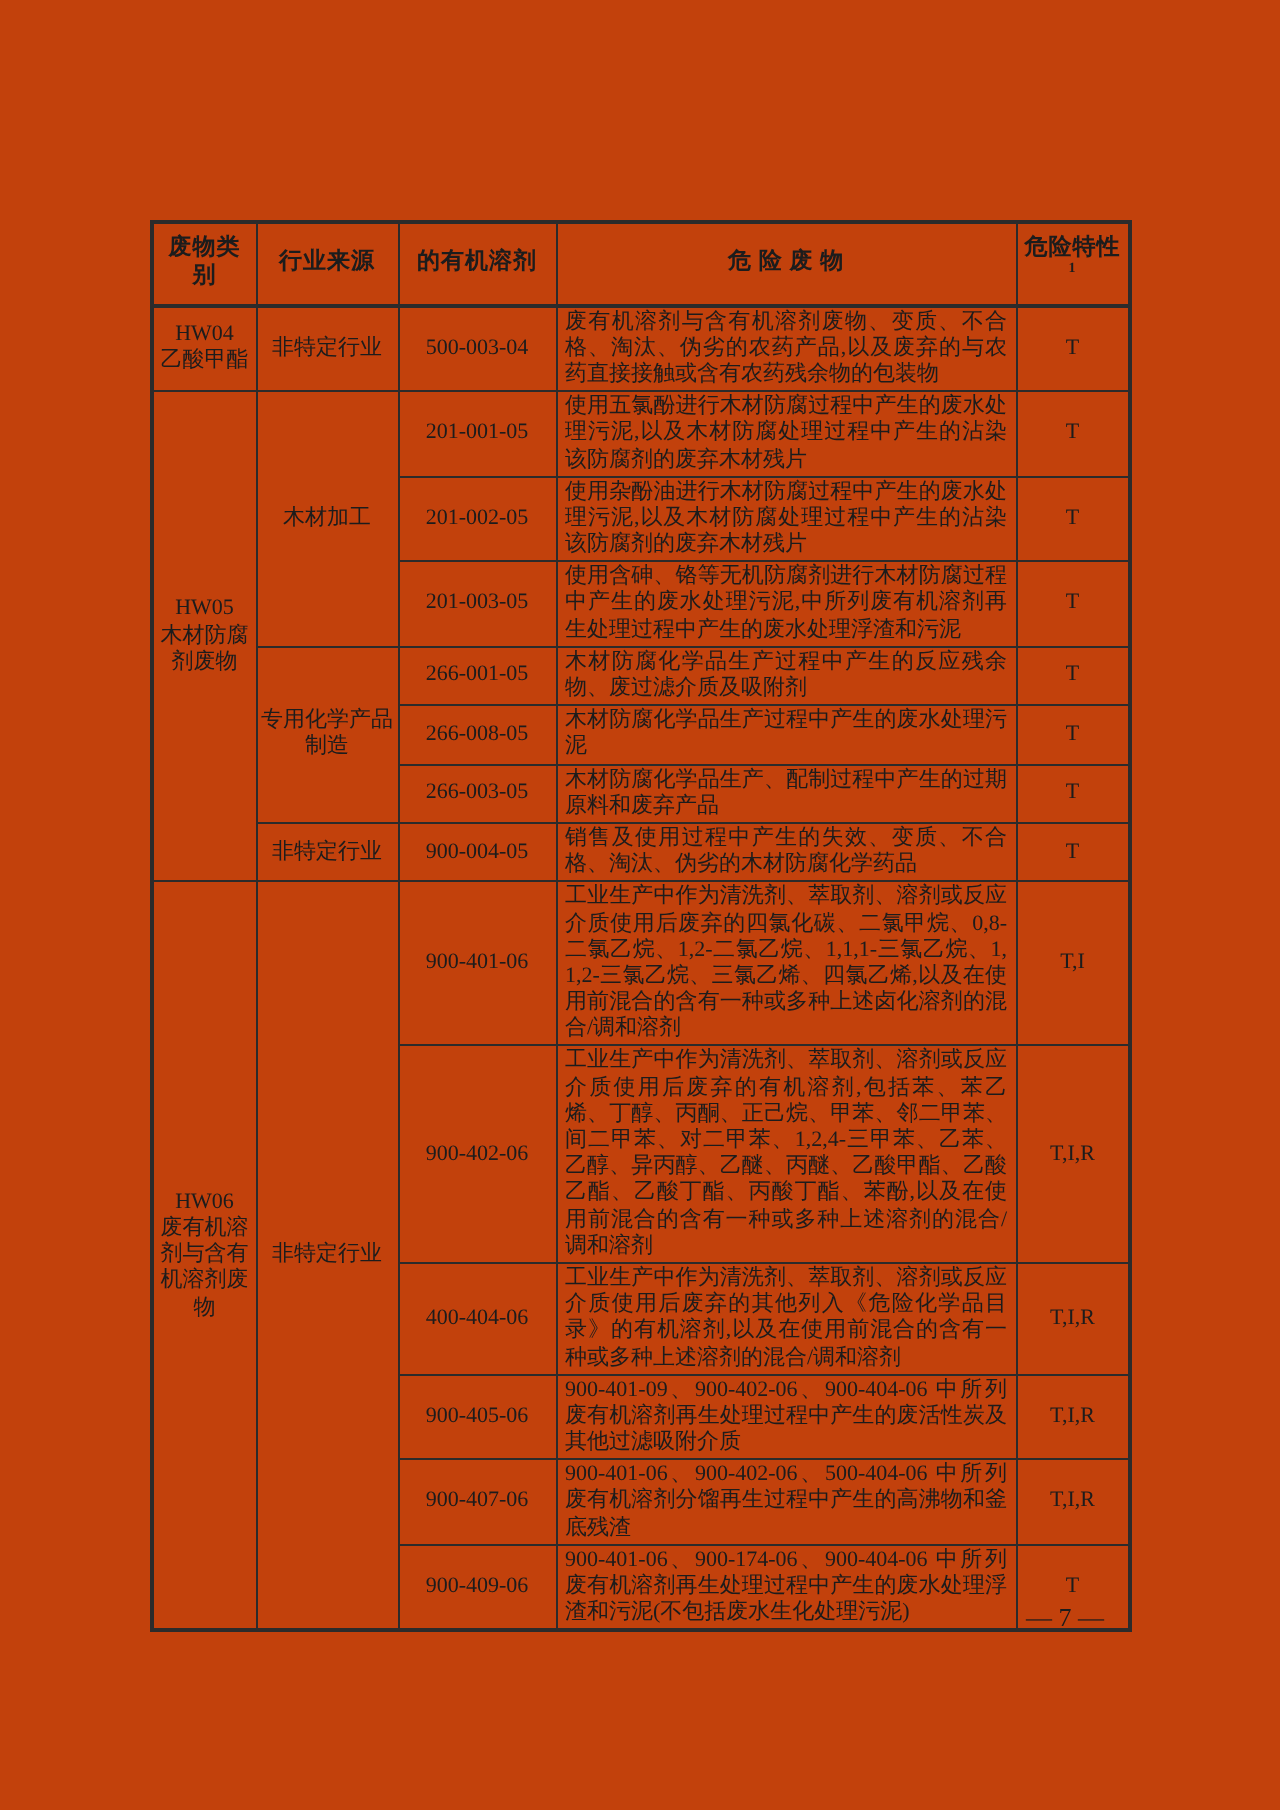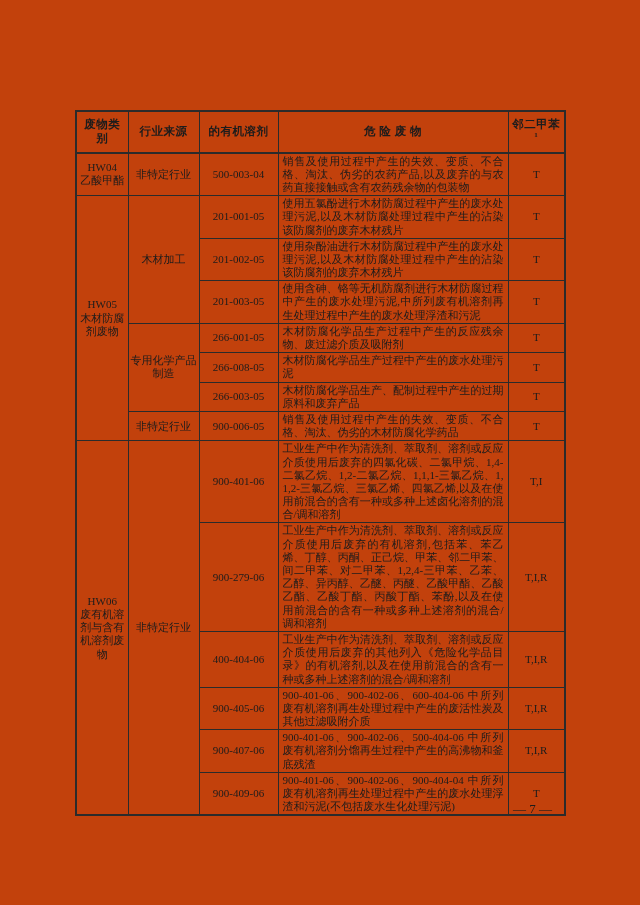--- a/index.html
+++ b/index.html
@@ -73,33 +73,33 @@
         <col style="width:79px">
         <col style="width:230px">
         <col style="width:57px">
     </colgroup>
     <thead>
       <tr>
         <th>废物类别</th>
         <th>行业来源</th>
         <th>的有机溶剂</th>
         <th>危 险 废 物</th>
-        <th><span>邻二甲苯</span><sup class="note">1</sup></th>
+        <th><span>危险特性</span><sup class="note">1</sup></th>
       </tr>
     </thead>
     <tbody>
 
       <tr>
         <td class="cat">
           <div>HW04</div>
           <div>乙酸甲酯</div>
         </td>
         <td class="ind">非特定行业</td>
         <td class="code">500-003-04</td>
-        <td class="desc">销售及使用过程中产生的失效、变质、不合格、淘汰、伪劣的农药产品,以及废弃的与农药直接接触或含有农药残余物的包装物</td>
+        <td class="desc">废有机溶剂与含有机溶剂废物、变质、不合格、淘汰、伪劣的农药产品,以及废弃的与农药直接接触或含有农药残余物的包装物</td>
         <td class="haz">T</td>
       </tr>
 
       <tr>
         <td class="cat" rowspan="7">
           <div>HW05</div>
           <div>木材防腐剂废物</div>
         </td>
         <td class="ind" rowspan="3">木材加工</td>
         <td class="code">201-001-05</td>
@@ -129,57 +129,57 @@
         <td class="haz">T</td>
       </tr>
       <tr>
         <td class="code">266-003-05</td>
         <td class="desc">木材防腐化学品生产、配制过程中产生的过期原料和废弃产品</td>
         <td class="haz">T</td>
       </tr>
 
       <tr>
         <td class="ind">非特定行业</td>
-        <td class="code">900-006-05</td>
+        <td class="code">900-004-05</td>
         <td class="desc">销售及使用过程中产生的失效、变质、不合格、淘汰、伪劣的木材防腐化学药品</td>
         <td class="haz">T</td>
       </tr>
 
       <tr>
         <td class="cat" rowspan="6">
           <div>HW06</div>
           <div>废有机溶剂与含有机溶剂废物</div>
         </td>
         <td class="ind" rowspan="6">非特定行业</td>
         <td class="code">900-401-06</td>
-        <td class="desc">工业生产中作为清洗剂、萃取剂、溶剂或反应介质使用后废弃的四氯化碳、二氯甲烷、1,4-二氯乙烷、1,2-二氯乙烷、1,1,1-三氯乙烷、1,1,2-三氯乙烷、三氯乙烯、四氯乙烯,以及在使用前混合的含有一种或多种上述卤化溶剂的混合/调和溶剂</td>
+        <td class="desc">工业生产中作为清洗剂、萃取剂、溶剂或反应介质使用后废弃的四氯化碳、二氯甲烷、0,8-二氯乙烷、1,2-二氯乙烷、1,1,1-三氯乙烷、1,1,2-三氯乙烷、三氯乙烯、四氯乙烯,以及在使用前混合的含有一种或多种上述卤化溶剂的混合/调和溶剂</td>
         <td class="haz">T,I</td>
       </tr>
       <tr>
-        <td class="code">900-279-06</td>
+        <td class="code">900-402-06</td>
         <td class="desc">工业生产中作为清洗剂、萃取剂、溶剂或反应介质使用后废弃的有机溶剂,包括苯、苯乙烯、丁醇、丙酮、正己烷、甲苯、邻二甲苯、间二甲苯、对二甲苯、1,2,4-三甲苯、乙苯、乙醇、异丙醇、乙醚、丙醚、乙酸甲酯、乙酸乙酯、乙酸丁酯、丙酸丁酯、苯酚,以及在使用前混合的含有一种或多种上述溶剂的混合/调和溶剂</td>
         <td class="haz">T,I,R</td>
       </tr>
       <tr>
         <td class="code">400-404-06</td>
         <td class="desc">工业生产中作为清洗剂、萃取剂、溶剂或反应介质使用后废弃的其他列入《危险化学品目录》的有机溶剂,以及在使用前混合的含有一种或多种上述溶剂的混合/调和溶剂</td>
         <td class="haz">T,I,R</td>
       </tr>
       <tr>
         <td class="code">900-405-06</td>
-        <td class="desc">900-401-06、900-402-06、600-404-06 中所列废有机溶剂再生处理过程中产生的废活性炭及其他过滤吸附介质</td>
+        <td class="desc">900-401-09、900-402-06、900-404-06 中所列废有机溶剂再生处理过程中产生的废活性炭及其他过滤吸附介质</td>
         <td class="haz">T,I,R</td>
       </tr>
       <tr>
         <td class="code">900-407-06</td>
         <td class="desc">900-401-06、900-402-06、500-404-06 中所列废有机溶剂分馏再生过程中产生的高沸物和釜底残渣</td>
         <td class="haz">T,I,R</td>
       </tr>
       <tr>
         <td class="code">900-409-06</td>
-        <td class="desc">900-401-06、900-402-06、900-404-04 中所列废有机溶剂再生处理过程中产生的废水处理浮渣和污泥(不包括废水生化处理污泥)</td>
+        <td class="desc">900-401-06、900-174-06、900-404-06 中所列废有机溶剂再生处理过程中产生的废水处理浮渣和污泥(不包括废水生化处理污泥)</td>
         <td class="haz">T</td>
       </tr>
     </tbody>
   </table>
 
   <div class="page-number">— 7 —</div>
 </div>
 
 </body></html>

